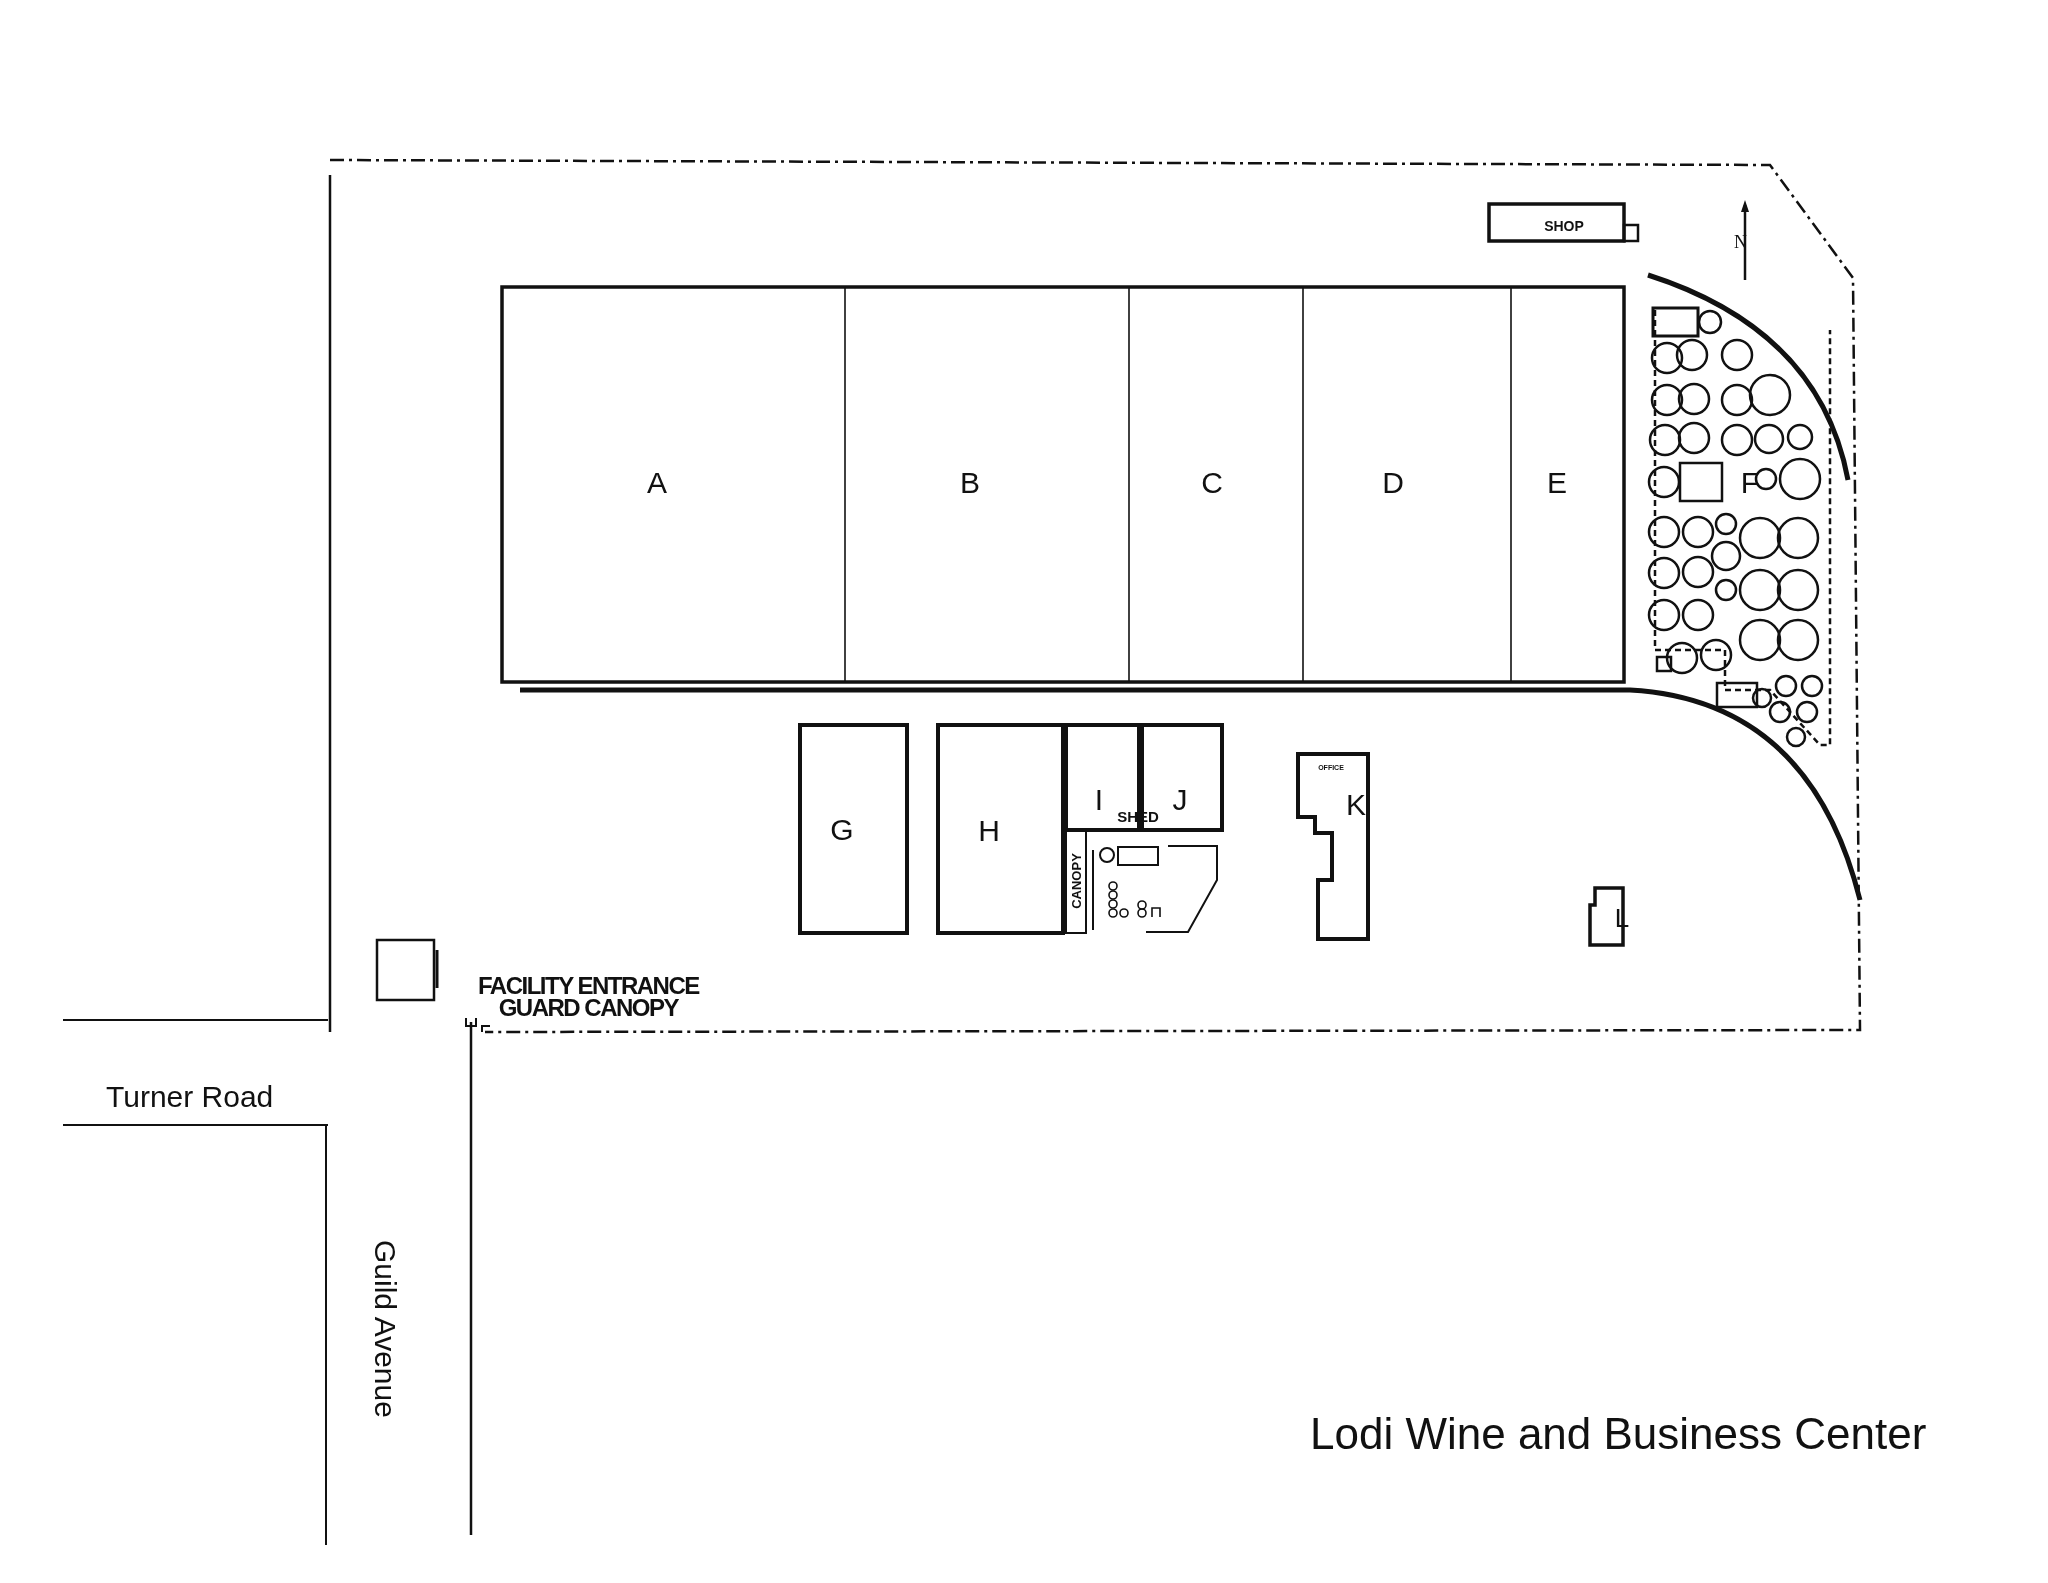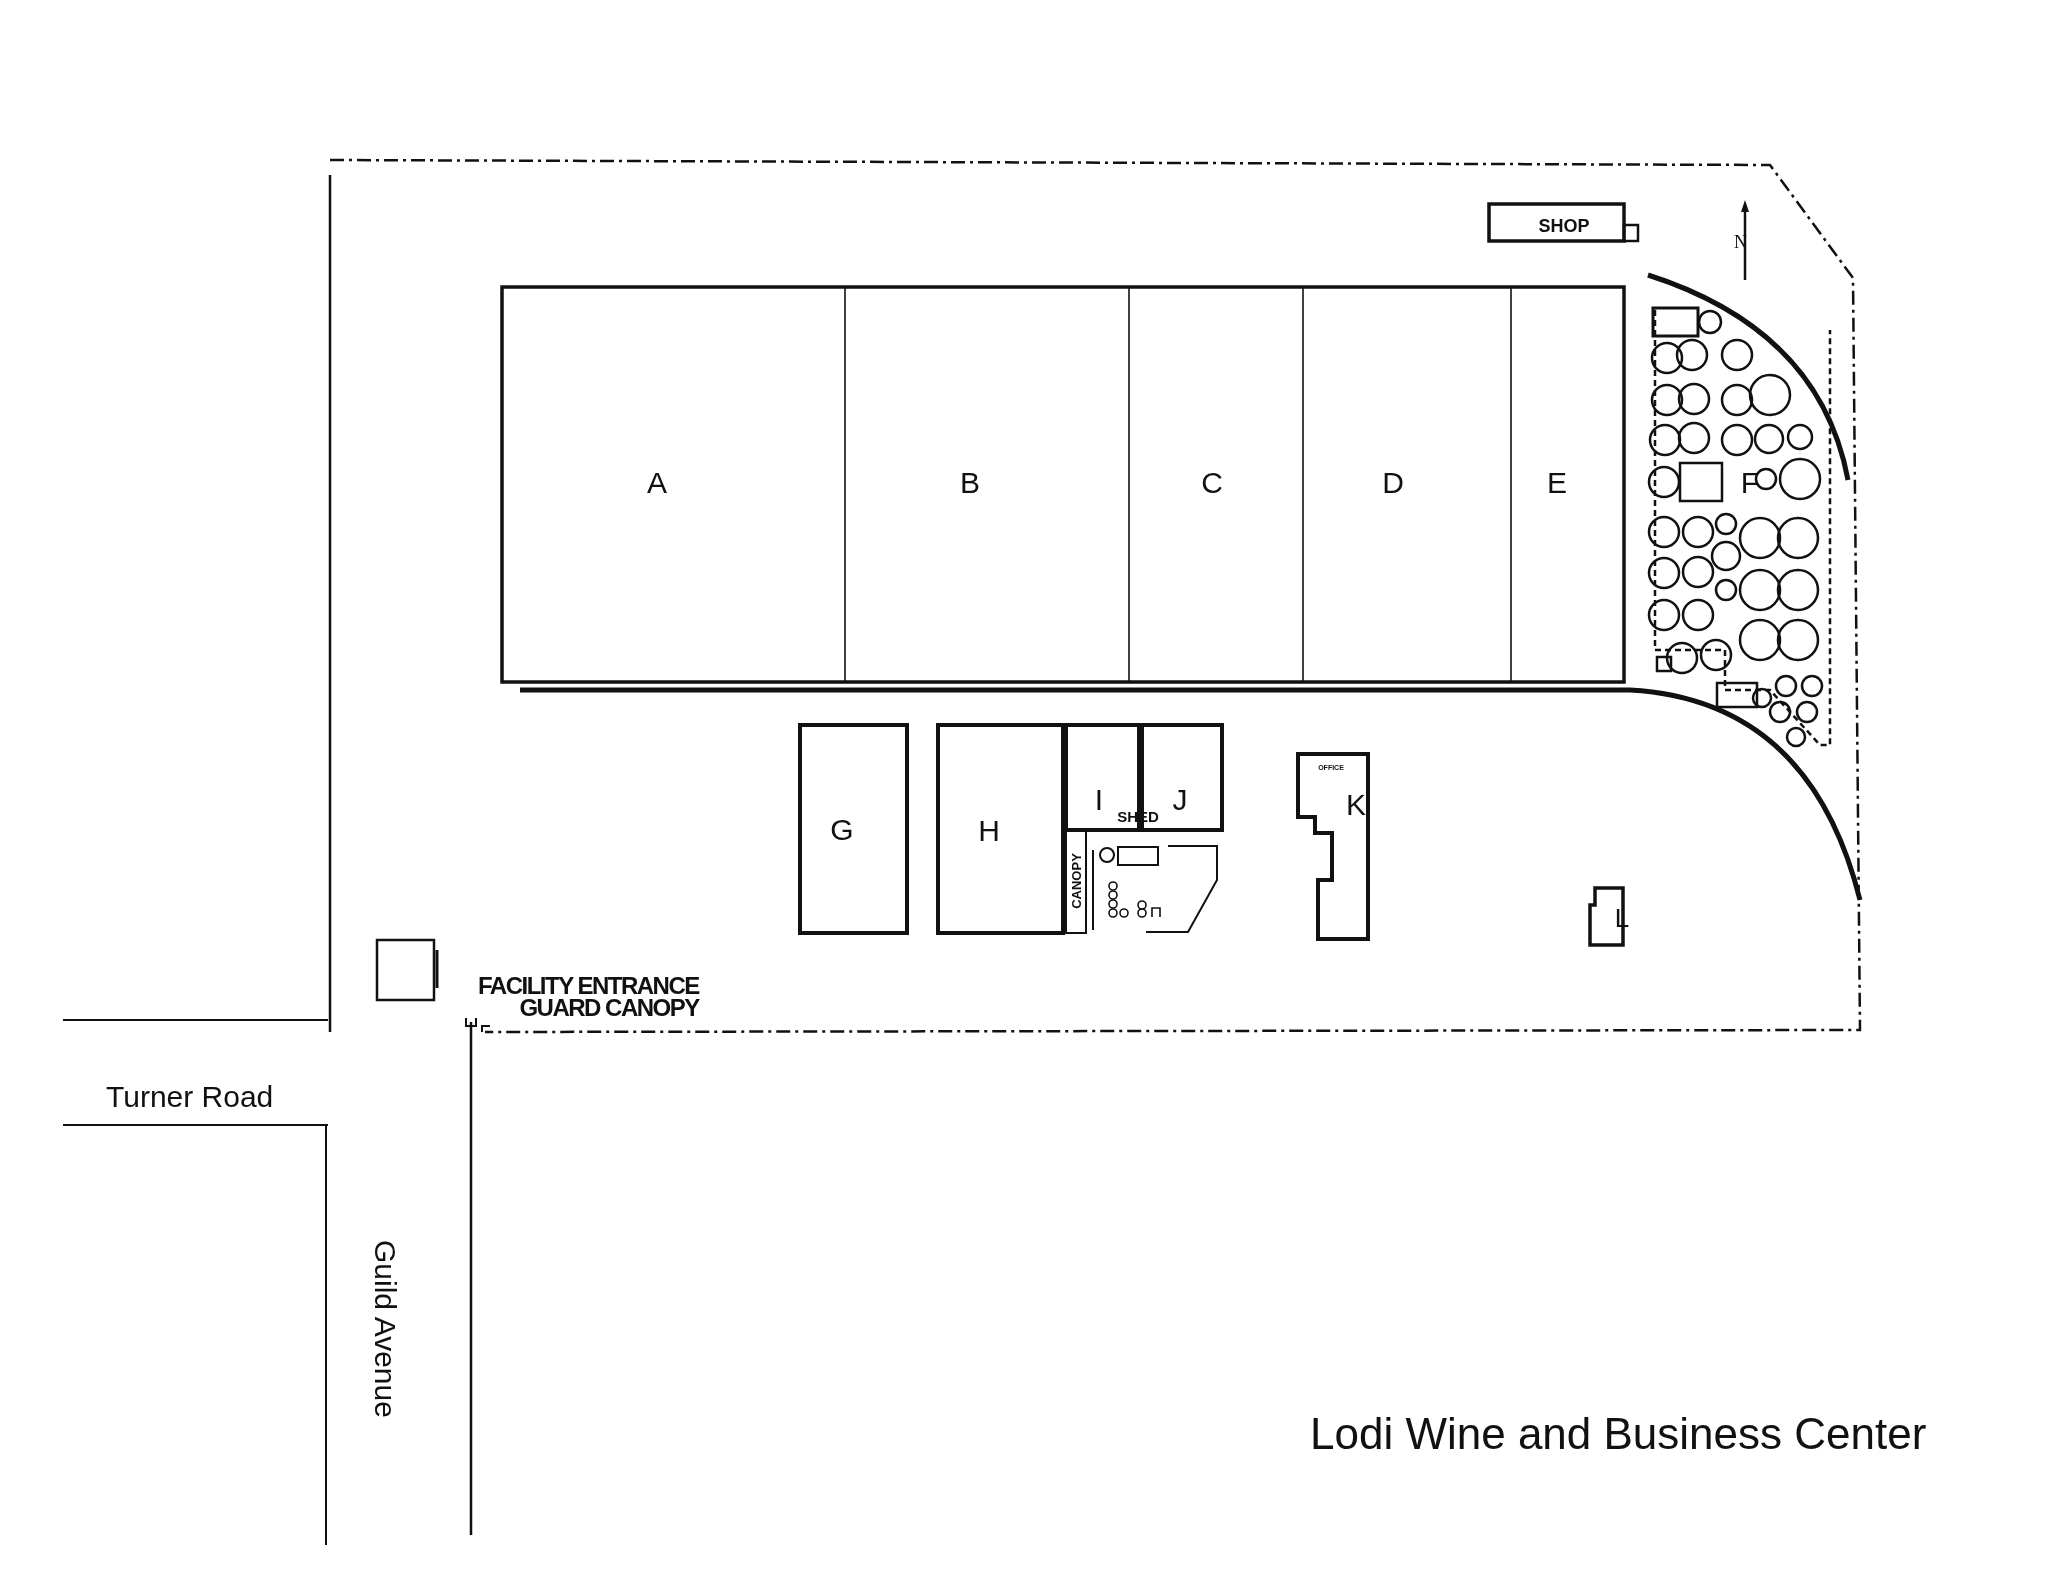--- a/index.html
+++ b/index.html
@@ -3,21 +3,21 @@
 <meta charset="utf-8">
 <style>
   html,body{margin:0;padding:0;background:#fff;}
   body{width:2048px;height:1583px;position:relative;overflow:hidden;font-family:"Liberation Sans",sans-serif;color:#111;}
   svg.map{position:absolute;left:0;top:0;}
   .lbl{position:absolute;font-family:"Liberation Sans",sans-serif;color:#111;}
   .bld{font-size:30px;font-weight:normal;transform:translate(-50%,-50%);}
   .road{font-size:30px;}
   .title{font-size:44px;line-height:52px;white-space:nowrap;}
   .small{font-size:12px;font-weight:bold;transform:translate(-50%,-50%);}
-  .entrance{font-size:24px;font-weight:bold;letter-spacing:-1.5px;line-height:22px;text-align:right;}
+  .entrance{font-size:24px;font-weight:bold;letter-spacing:-1.5px;line-height:22px;text-align:center;}
   .canopy{font-size:14px;font-weight:bold;transform:translate(-50%,-50%) rotate(-90deg);white-space:nowrap;}
 </style>
 </head>
 <body>
 
 <svg class="map" width="2048" height="1583" viewBox="0 0 2048 1583">
   <g fill="none" stroke="#111" stroke-width="2">
 
     <path d="M330 160 L1770 165 L1853 278 L1860 1030 L485 1032" stroke-dasharray="14 5 3 5" stroke-width="2.5"></path>
 
@@ -131,21 +131,21 @@
 <div class="lbl bld" style="left:1393px;top:483px">D</div>
 <div class="lbl bld" style="left:1557px;top:483px">E</div>
 <div class="lbl bld" style="left:1750px;top:483px">F</div>
 <div class="lbl bld" style="left:842px;top:830px">G</div>
 <div class="lbl bld" style="left:989px;top:831px">H</div>
 <div class="lbl bld" style="left:1099px;top:800px">I</div>
 <div class="lbl bld" style="left:1180px;top:800px">J</div>
 <div class="lbl bld" style="left:1356px;top:805px">K</div>
 <div class="lbl bld" style="left:1622px;top:918px;font-size:26px">L</div>
 
-<div class="lbl small" style="left:1564px;top:226px;font-size:18px">SHOP</div>
+<div class="lbl small" style="left:1564px;top:226px;font-size:14px">SHOP</div>
 <div class="lbl small" style="left:1138px;top:816px;font-size:15px">SHED</div>
 <div class="lbl canopy" style="left:1076px;top:881px;font-size:13px">CANOPY</div>
 <div class="lbl small" style="left:1331px;top:767px;font-size:7px">OFFICE</div>
 <div class="lbl" style="left:1734px;top:232px;font-size:18px;font-family:'Liberation Serif',serif">N</div>
 
 <div class="lbl entrance" style="left:478px;top:975px">
   <div>FACILITY ENTRANCE</div>
   <div>GUARD CANOPY</div>
 </div>
 

